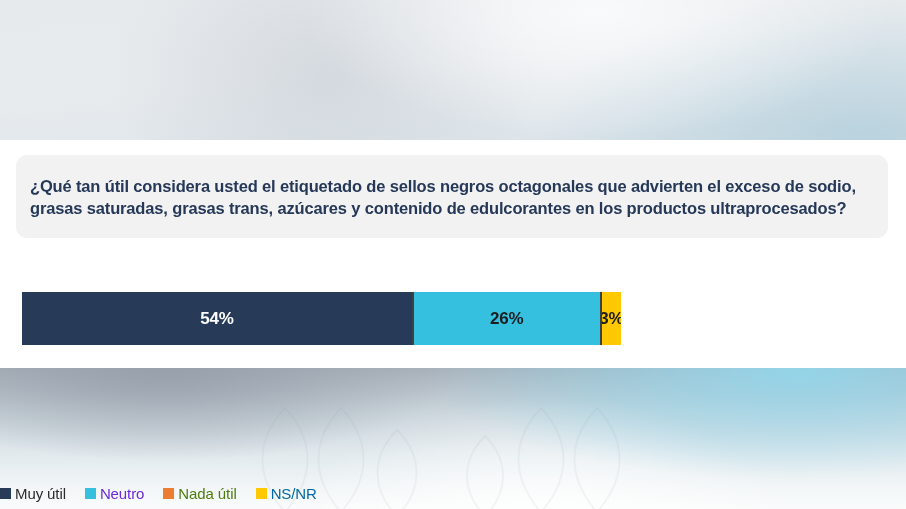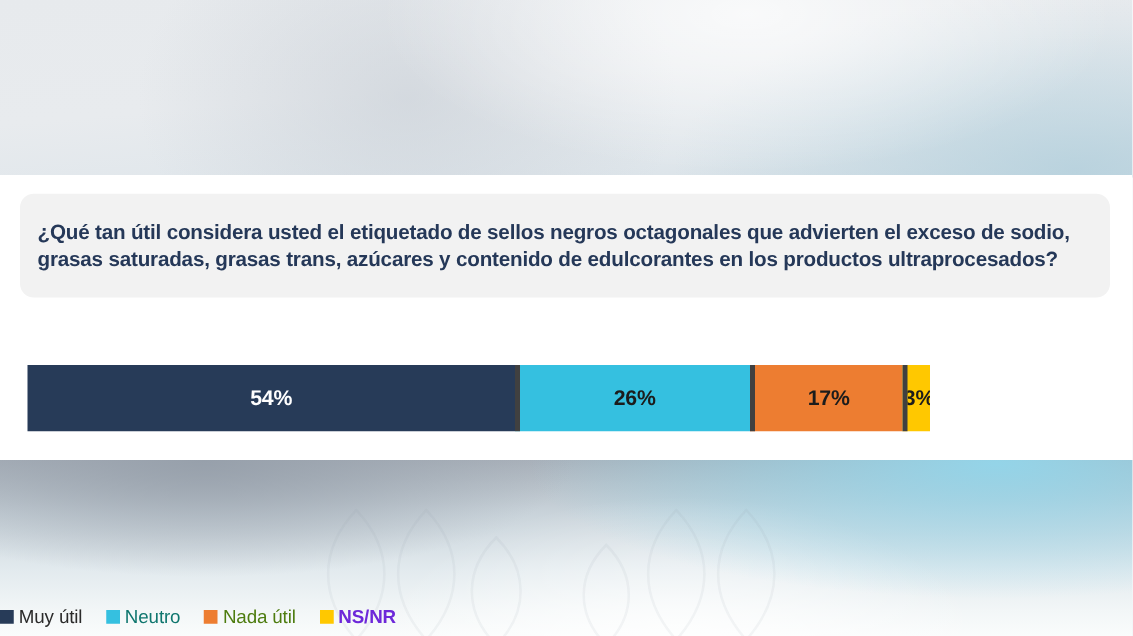--- a/index.html
+++ b/index.html
@@ -110,21 +110,21 @@
     align-items: center;
     justify-content: center;
     height: 100%;
     box-sizing: border-box;
     font-size: 17px;
     font-weight: bold;
     letter-spacing: -0.2px;
     overflow: hidden;
     white-space: nowrap;
   }
-  .seg.sep { border-left: 4px solid #404040; }
+  .seg.sep { border-left: 2px solid #404040; }
 
   
   .legend {
     position: absolute;
     left: 0;
     top: 345px;
     width: 880px;
     display: flex;
     align-items: center;
     gap: 19px;
@@ -175,41 +175,38 @@
       <div class="title-text" style="color: rgb(37, 56, 88);">¿Qué tan útil considera usted el etiquetado de sellos negros octagonales que advierten el exceso de sodio, grasas saturadas, grasas trans, azúcares y contenido de edulcorantes en los productos ultraprocesados?</div>
     </div>
 
     <div class="bar-wrap">
       <div class="seg" style="flex: 0 0 54%; background: rgb(39, 59, 88); color: rgb(255, 255, 255);">
         <span>54%</span>
       </div>
       <div class="seg sep" style="flex: 0 0 26%; background: rgb(53, 192, 224); color: rgb(28, 28, 28);">
         <span>26%</span>
       </div>
-      <div class="seg sep" style="flex: 0 0 17%; background: rgb(237, 125, 49); color: rgb(28, 28, 28);">
-        <span>17%</span>
-      </div>
       <div class="seg sep" style="flex: 0 0 3%; background: rgb(255, 200, 0); color: rgb(28, 28, 28);">
         <span>3%</span>
       </div>
     </div>
 
     <div class="legend">
       <div class="legend-item">
         <span class="legend-swatch" style="background: rgb(39, 59, 88);"></span>
         <span class="legend-label" style="color: rgb(43, 43, 43);">Muy útil</span>
       </div>
       <div class="legend-item">
         <span class="legend-swatch" style="background: rgb(53, 192, 224);"></span>
-        <span class="legend-label" style="color: #0f766e;">Neutro</span>
+        <span class="legend-label" style="color: #6d28d9;">Neutro</span>
       </div>
       <div class="legend-item">
         <span class="legend-swatch" style="background: rgb(237, 125, 49);"></span>
         <span class="legend-label" style="color: #4d7c0f;">Nada útil</span>
       </div>
       <div class="legend-item">
         <span class="legend-swatch" style="background: rgb(255, 200, 0);"></span>
-        <span class="legend-label" style="color: #6d28d9; font-weight: bold;">NS/NR</span>
+        <span class="legend-label" style="color: #0369a1;">NS/NR</span>
       </div>
     </div>
 
   </div>
 </div>
 
 </body></html>

